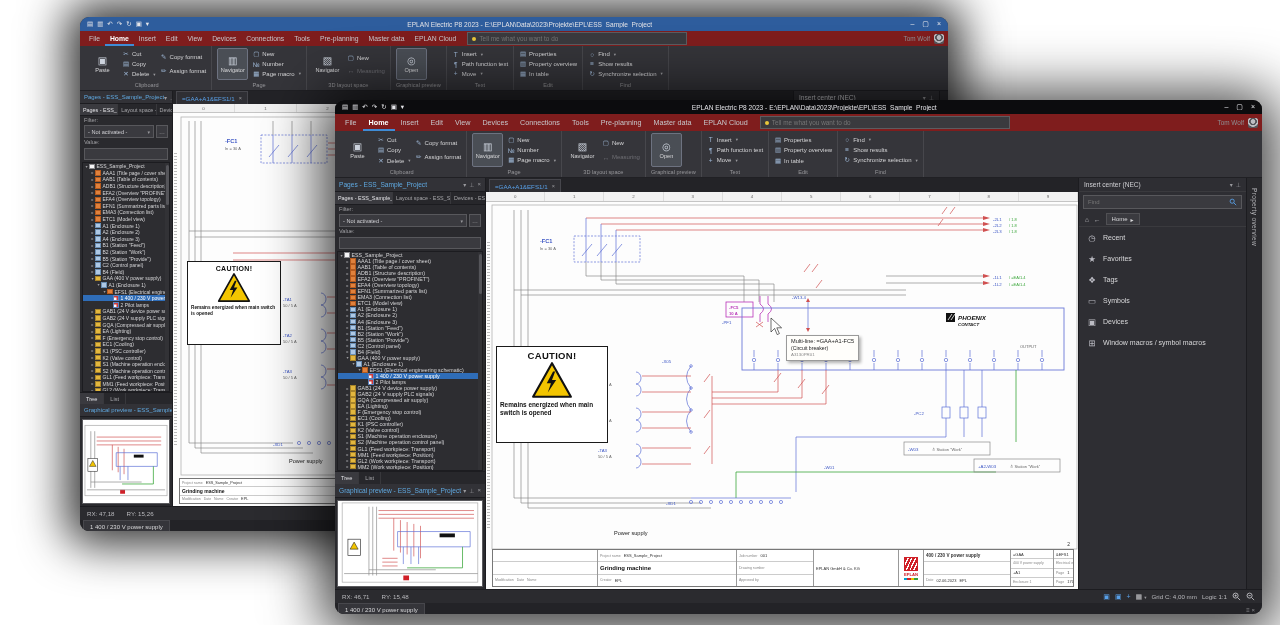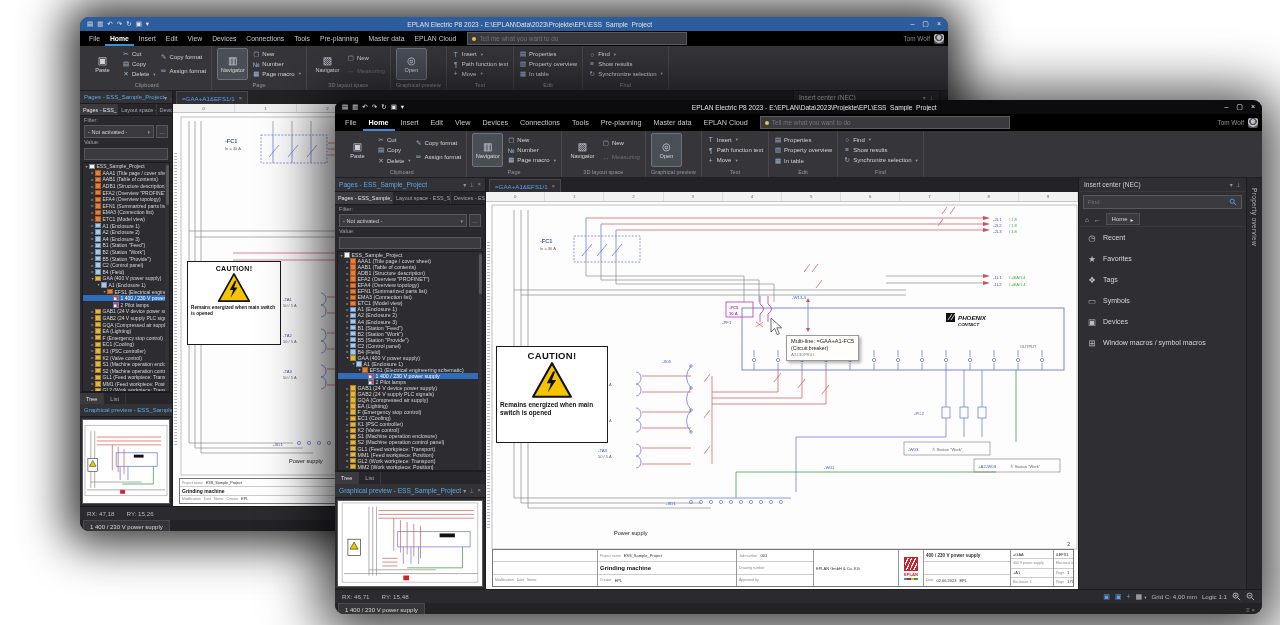--- a/index.html
+++ b/index.html
@@ -9,21 +9,21 @@
   .win.front{left:335px;top:100px;width:927px;height:514px;z-index:2;box-shadow:0 6px 55px 14px rgba(0,0,0,.75)}
   
   .tb{height:14px;display:flex;align-items:center;padding:0 7px;gap:4px}
   .back .tb{background:#2e5d9d}
   .front .tb{background:#0c0c0e}
   .qat{display:flex;gap:4px;color:#e6e6ea;font-size:6.5px;line-height:14px}
   .qat span{cursor:default}
   .tbtitle{flex:1;text-align:center;font-size:6.6px;color:#e2e2e6;white-space:nowrap;overflow:hidden}
   .wc{display:flex;gap:8px;font-size:7px;color:#e8e8ec}
   
-  .tabrow{height:17px;background:#000000;display:flex;align-items:stretch;padding:0 4px}
+  .tabrow{height:17px;background:#7f1d1d;display:flex;align-items:stretch;padding:0 4px}
   .back .tabrow{height:15px}
   .rtab{padding:0 6px;font-size:7.2px;color:#c6c6ca;display:flex;align-items:center;white-space:nowrap}
   .back .rtab{font-size:6.8px;padding:0 5px}
   .rtab.active{color:#fff;box-shadow:inset 0 -2px 0 #3f8cd6;font-weight:bold}
   .search{margin-left:6px;align-self:center;width:240px;height:11px;background:#3a3a3e;border:1px solid #5c5c60;display:flex;align-items:center;gap:3px;padding:0 4px;flex:none}
   .back .search{width:210px}
   .bulb{width:4px;height:4px;border-radius:50%;background:#e8c73a;flex:none}
   .search input{background:none;border:none;color:#98989c;font-size:6.4px;width:100%;outline:none;font-family:inherit;padding:0}
   .userbox{margin-left:auto;display:flex;align-items:center;gap:4px;color:#8e8e92;font-size:6.4px}
   .avatar{width:10px;height:10px;border-radius:2px;background:radial-gradient(circle at 50% 35%,#bdbdc2 0 2px,#55555a 2.6px 3.6px,#bdbdc2 4px 5px,#55555a 5.6px);flex:none}

